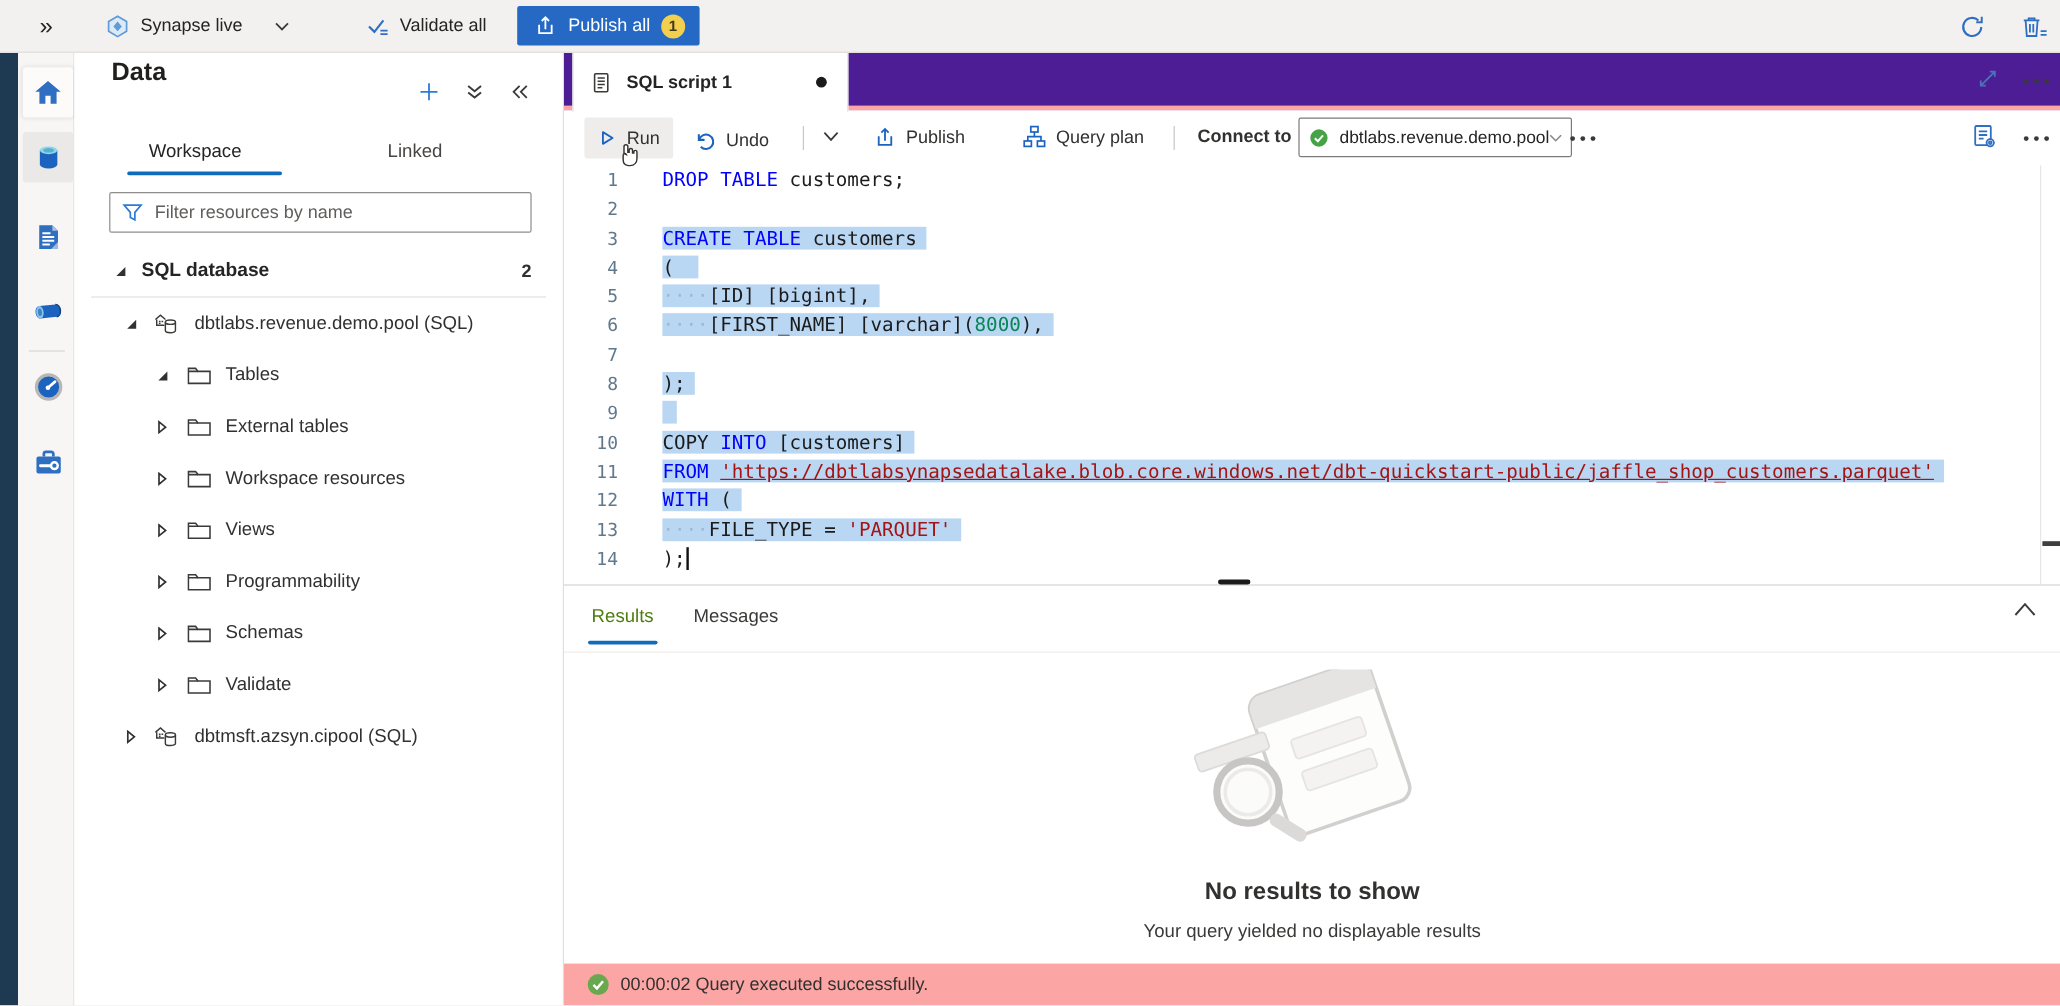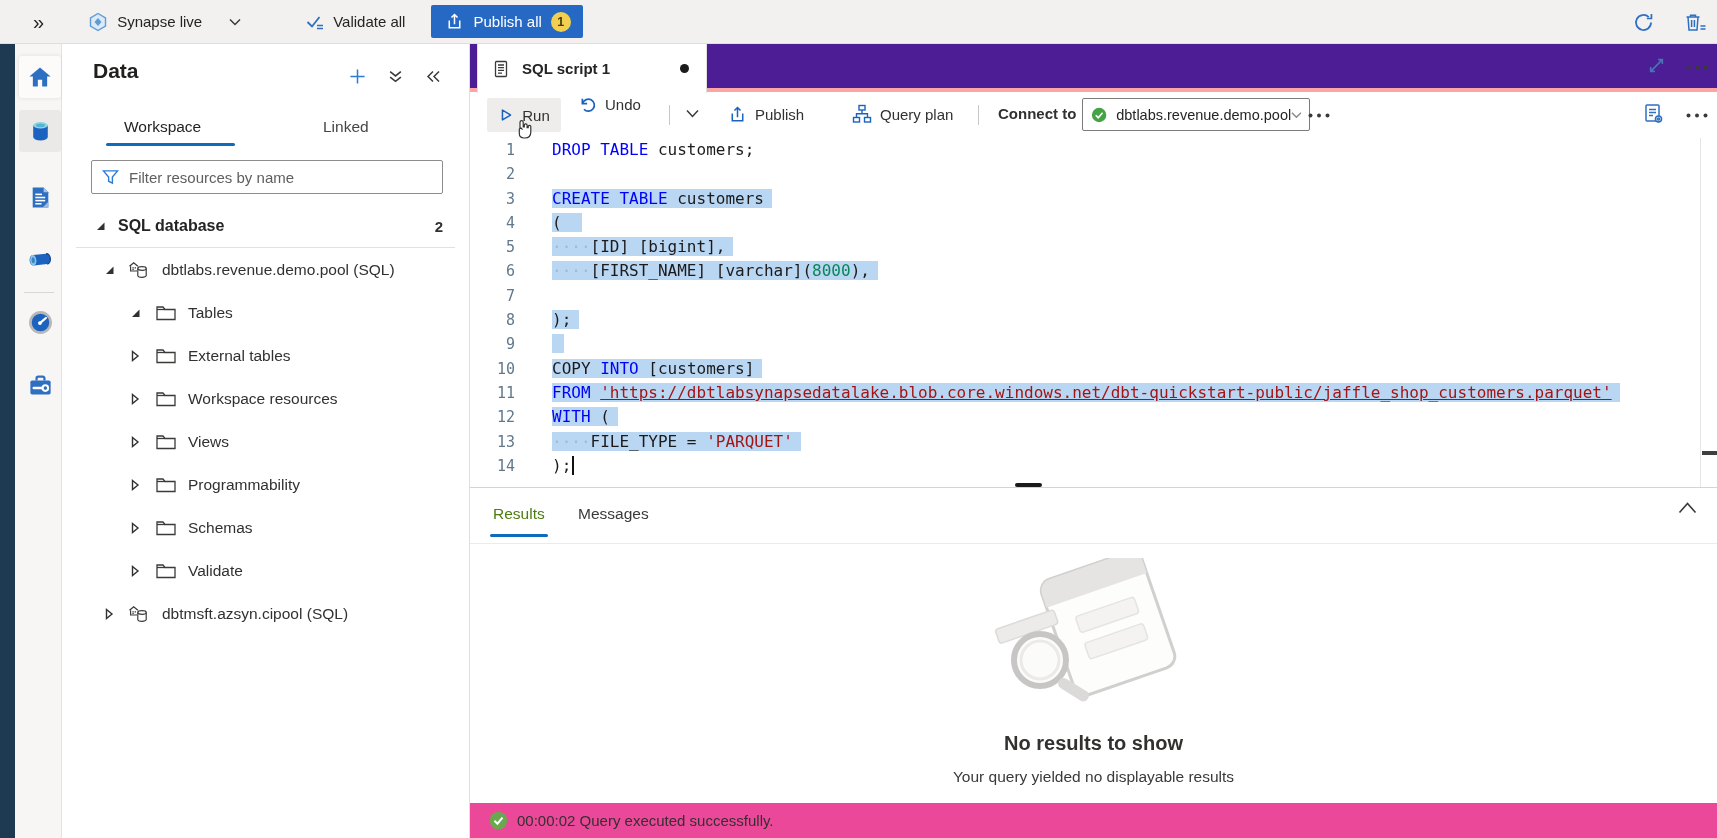--- a/index.html
+++ b/index.html
@@ -22,21 +22,21 @@
   .ab-home{top:12px;background:#fcfbfa;box-shadow:0 0 4px rgba(0,0,0,.10);}
   .ab-data{top:66px;background:#ebe9e8;}
   .ab-develop{top:132px;}
   .ab-integrate{top:194px;}
   .ab-sep{position:absolute;left:24px;top:248px;width:30px;height:1px;background:#d8d6d4;}
   .ab-monitor{top:257px;}
   .ab-manage{top:320px;}
 
   
   .datapanel{position:absolute;left:62px;top:44px;width:408px;height:794px;background:#fff;border-right:1px solid #e1dfdd;box-sizing:border-box;}
-  .dp-title{position:absolute;left:31px;top:15px;font-size:21px;font-weight:700;color:#201f1e;}
+  .dp-title{position:absolute;left:31px;top:5px;font-size:21px;font-weight:700;color:#201f1e;}
   .dp-actions{position:absolute;right:28px;top:24px;display:flex;gap:22px;align-items:center;}
   .dp-actions>span{cursor:pointer;}
   .dp-tab{position:absolute;top:74px;font-size:15.5px;cursor:pointer;}
   .dp-tab-ws{left:62px;color:#242424;}
   .dp-tab-ln{left:261px;color:#484644;}
   .dp-underline{position:absolute;left:44px;top:99px;width:129px;height:3px;background:#0f6cbd;border-radius:2px;}
   .dp-filter{position:absolute;left:29px;top:116px;width:352px;height:34px;border:1px solid #8f8d8b;border-radius:2px;display:flex;align-items:center;box-sizing:border-box;background:#fff;}
   .dp-filter svg{margin-left:10px;}
   .dp-filter input{border:none;outline:none;flex:1;font-size:15px;font-family:inherit;color:#242424;margin-left:8px;background:transparent;}
   .dp-filter input::placeholder{color:#605e5c;}
@@ -55,21 +55,21 @@
   .etab{position:absolute;left:7px;top:0;width:230px;height:49px;background:#fff;border-left:1px solid #e1dfdd;border-right:1px solid #e1dfdd;box-sizing:border-box;display:flex;align-items:center;z-index:2;cursor:pointer;}
   .etab svg{margin-left:13px;}
   .etab-title{margin-left:11px;font-size:15px;font-weight:600;color:#242424;}
   .dot{width:9px;height:9px;border-radius:50%;background:#1b1b1b;margin-left:auto;margin-right:17px;}
   .ts-expand{position:absolute;left:1178px;top:13px;cursor:pointer;}
   .ts-more{position:absolute;left:1216px;top:21px;cursor:pointer;}
 
   .toolbar{position:absolute;left:0;top:48px;width:100%;height:46px;background:#fff;font-size:15px;color:#323130;}
   .tbtn{position:absolute;display:flex;align-items:center;gap:8px;cursor:pointer;}
   .run{left:17px;top:6px;width:74px;height:34px;background:#efedec;border-radius:2px;justify-content:center;}
-  .undo{left:108px;top:3px;}
+  .undo{left:108px;top:16px;}
   .tsep{position:absolute;width:1px;height:20px;background:#c8c6c4;top:13px;}
   .tchev{left:216px;top:17px;position:absolute;cursor:pointer;}
   .pub{left:258px;top:13px;}
   .qplan{left:382px;top:12px;}
   .connectto{position:absolute;left:528px;top:13px;font-weight:600;}
   .pooldd{position:absolute;left:612px;top:6px;width:228px;height:33px;border:1px solid #7d7b79;border-radius:2px;display:flex;align-items:center;background:#fff;box-sizing:border-box;cursor:pointer;}
   .pooldd .gc{margin-left:8px;}
   .pool-name{margin-left:9px;font-size:14.5px;color:#242424;white-space:nowrap;}
   .pooldd .ddchev{margin-left:auto;margin-right:7px;}
   .tmore{position:absolute;left:838px;top:21px;cursor:pointer;}
@@ -99,21 +99,21 @@
   .res-tab-r{left:23px;color:#4d7c0f;}
   .res-tab-m{left:108px;color:#3b3a39;}
   .res-underline{position:absolute;left:20px;top:490px;width:58px;height:3px;background:#0f6cbd;border-radius:2px;}
   .res-collapse{position:absolute;left:1208px;top:458px;cursor:pointer;}
   .res-sep{position:absolute;left:0;top:499px;width:100%;height:1px;background:#edebe9;}
   .res-body{position:absolute;left:0;top:500px;width:100%;height:259px;text-align:center;background:#fff;}
   .illus{margin:14px auto 0;}
   .res-title{font-size:20px;font-weight:600;color:#323130;margin-top:24px;}
   .res-sub{font-size:15.5px;color:#3b3a39;margin-top:13px;}
 
-  .statusbar{position:absolute;left:0;top:759px;width:100%;height:35px;background:#ec4899;display:flex;align-items:center;}
+  .statusbar{position:absolute;left:0;top:759px;width:100%;height:35px;background:#fca5a5;display:flex;align-items:center;}
   .statusbar svg{margin-left:19px;}
   .status-text{margin-left:9px;font-size:15px;color:#323130;}
 
   .cursor{position:absolute;left:44px;top:74px;z-index:6;pointer-events:none;}
 </style>
 </head>
 <body>
 
 <div class="app">
 

